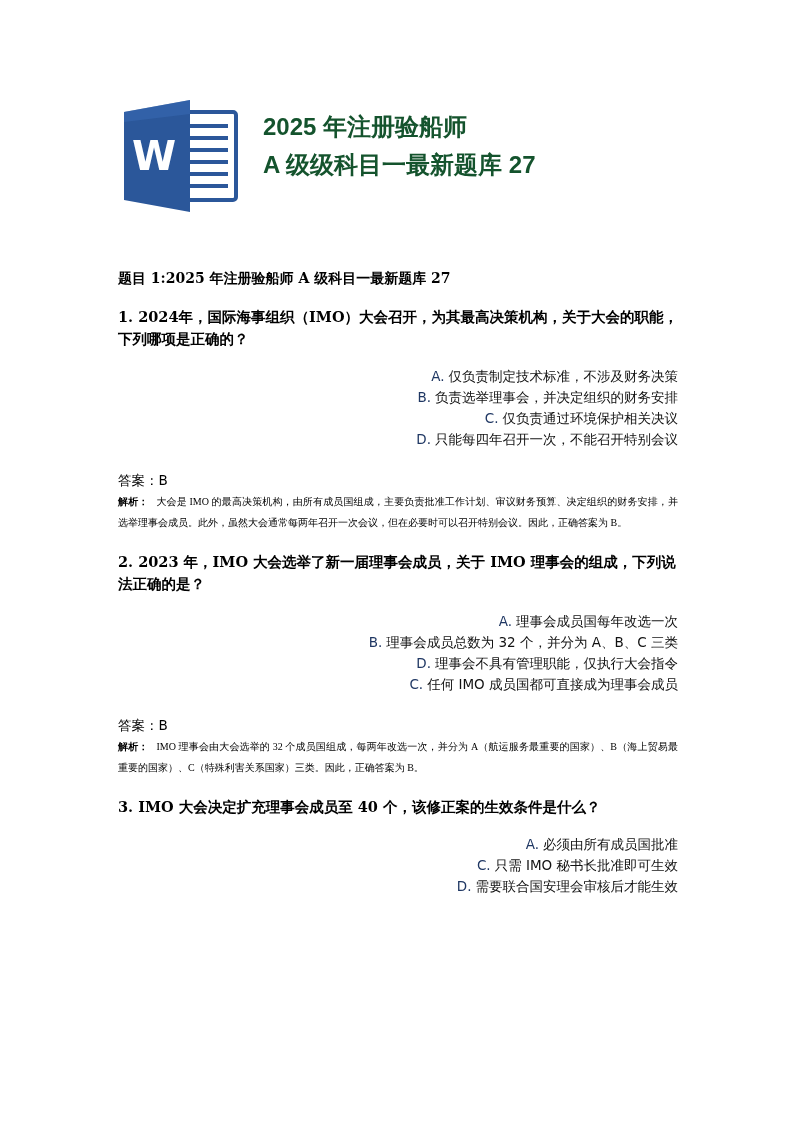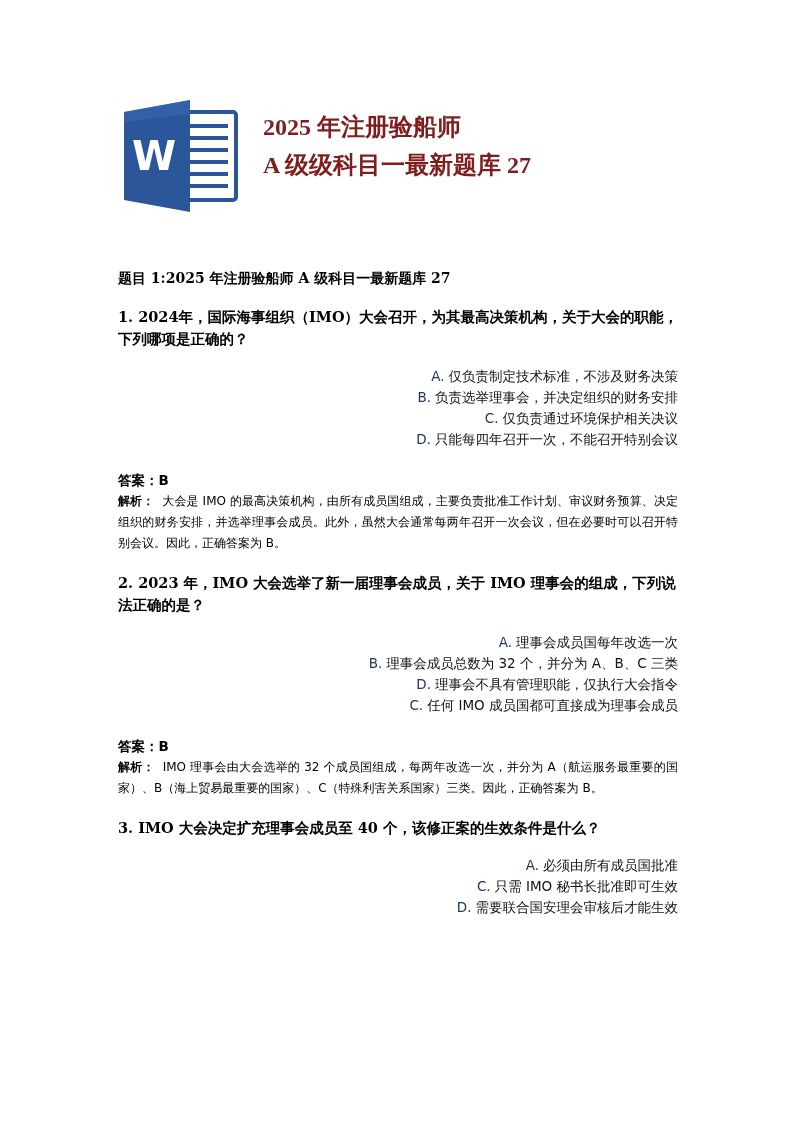--- a/index.html
+++ b/index.html
@@ -1,26 +1,26 @@
 <!DOCTYPE html>
 <html><head>
 <meta charset="utf-8">
 <style>
   html, body { margin: 0; padding: 0; background: #ffffff; }
   body { width: 793px; height: 1122px; position: relative; overflow: hidden; color: #000; }
   .logo { position: absolute; left: 124px; top: 100px; width: 116px; height: 112px; }
-  .doc-title { position: absolute; left: 263px; top: 108px; font-family: Liberation Serif, serif; font-weight: bold; font-size: 24px; line-height: 38px; color: #7f1d1d; }
+  .doc-title { position: absolute; left: 263px; top: 108px; font-family: Liberation Sans, sans-serif; font-weight: bold; font-size: 24px; line-height: 38px; color: #14532d; }
   .content { position: absolute; left: 118px; top: 268px; width: 560px; font-family: "DejaVu Sans", sans-serif; }
   .heading { font-family: "DejaVu Serif", serif; font-weight: bold; font-size: 14px; line-height: 20px; margin: 0 0 18px 0; }
   .q-title { font-family: "DejaVu Serif", serif; font-weight: bold; font-size: 14.5px; line-height: 22px; margin: 0 0 16px 0; }
   .options { margin: 0 0 20px 0; text-align: right; }
   .opt { font-size: 13.5px; line-height: 21px; color: #111; }
   .opt .letter { color: #1f3763; margin-right: 4px; }
-  .answer { font-size: 13.5px; line-height: 21px; font-weight: bold; }
-  .analysis { font-size: 12px; line-height: 21px; margin: 0 0 18px 0; text-align: justify; }
+  .answer { font-size: 13.5px; line-height: 21px; font-weight: normal; }
+  .analysis { font-size: 10px; line-height: 21px; margin: 0 0 18px 0; text-align: justify; font-family: Liberation Serif, serif; }
   .analysis .label { font-weight: bold; margin-right: 8px; }
 </style>
 </head>
 <body>
 
 <div class="logo">
   <svg width="116" height="112" viewBox="0 0 116 112">
     <rect x="52" y="12" width="60" height="88" rx="3" fill="#ffffff" stroke="#2b579a" stroke-width="4"></rect>
     <g fill="#2b579a">
       <rect x="60" y="24" width="44" height="4"></rect>

